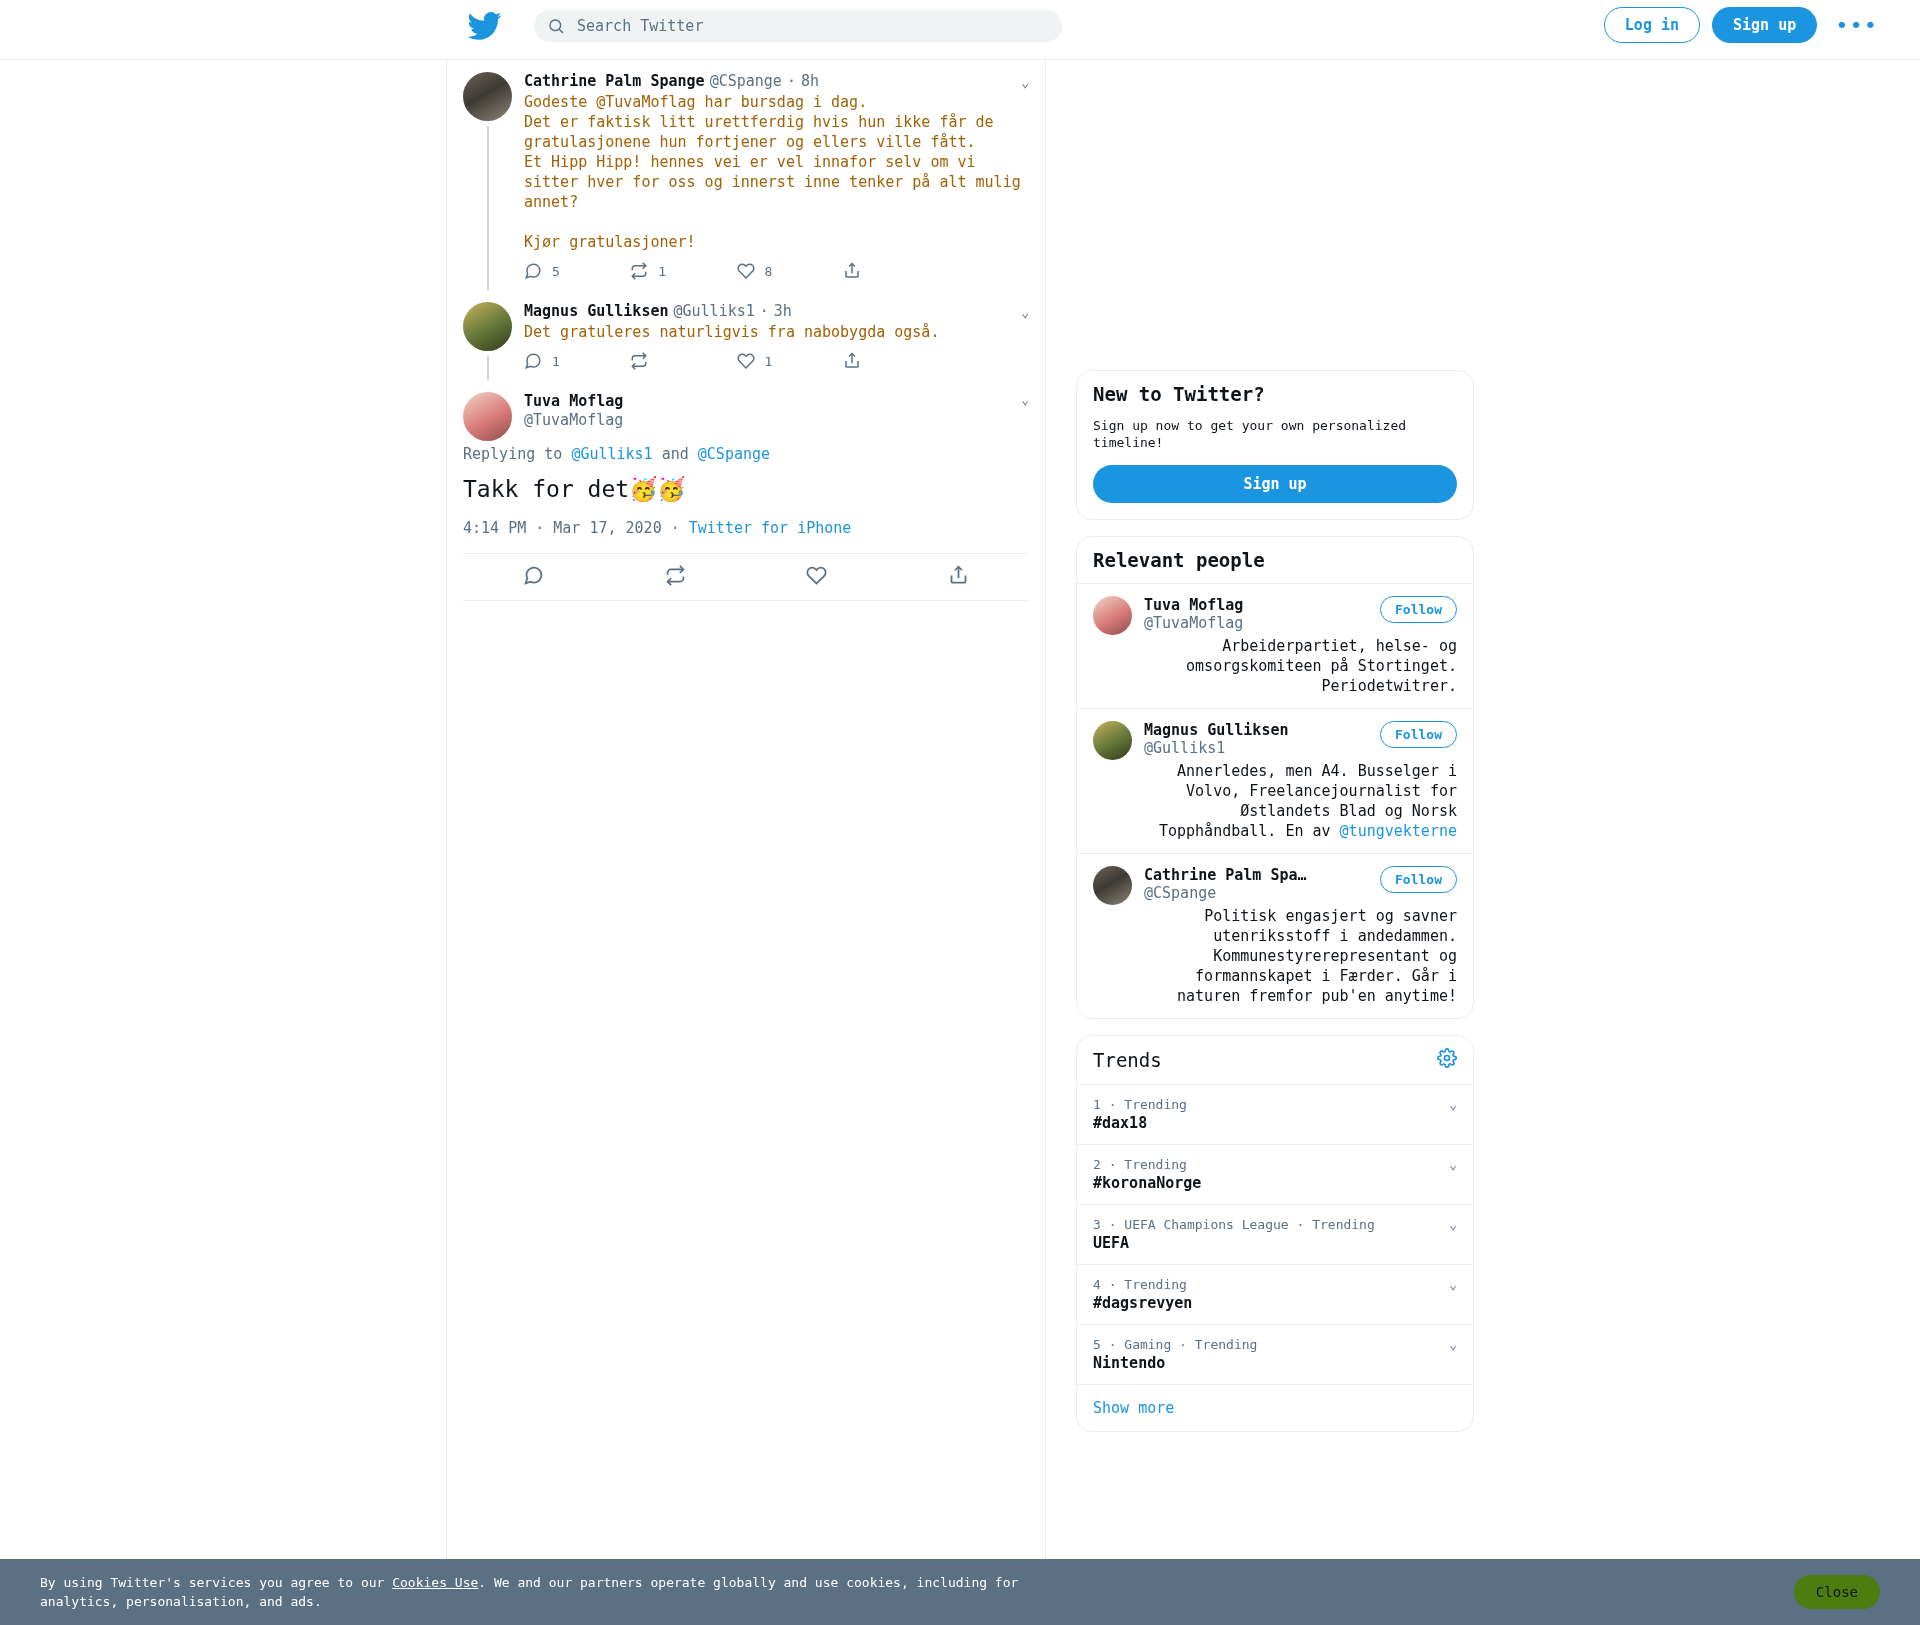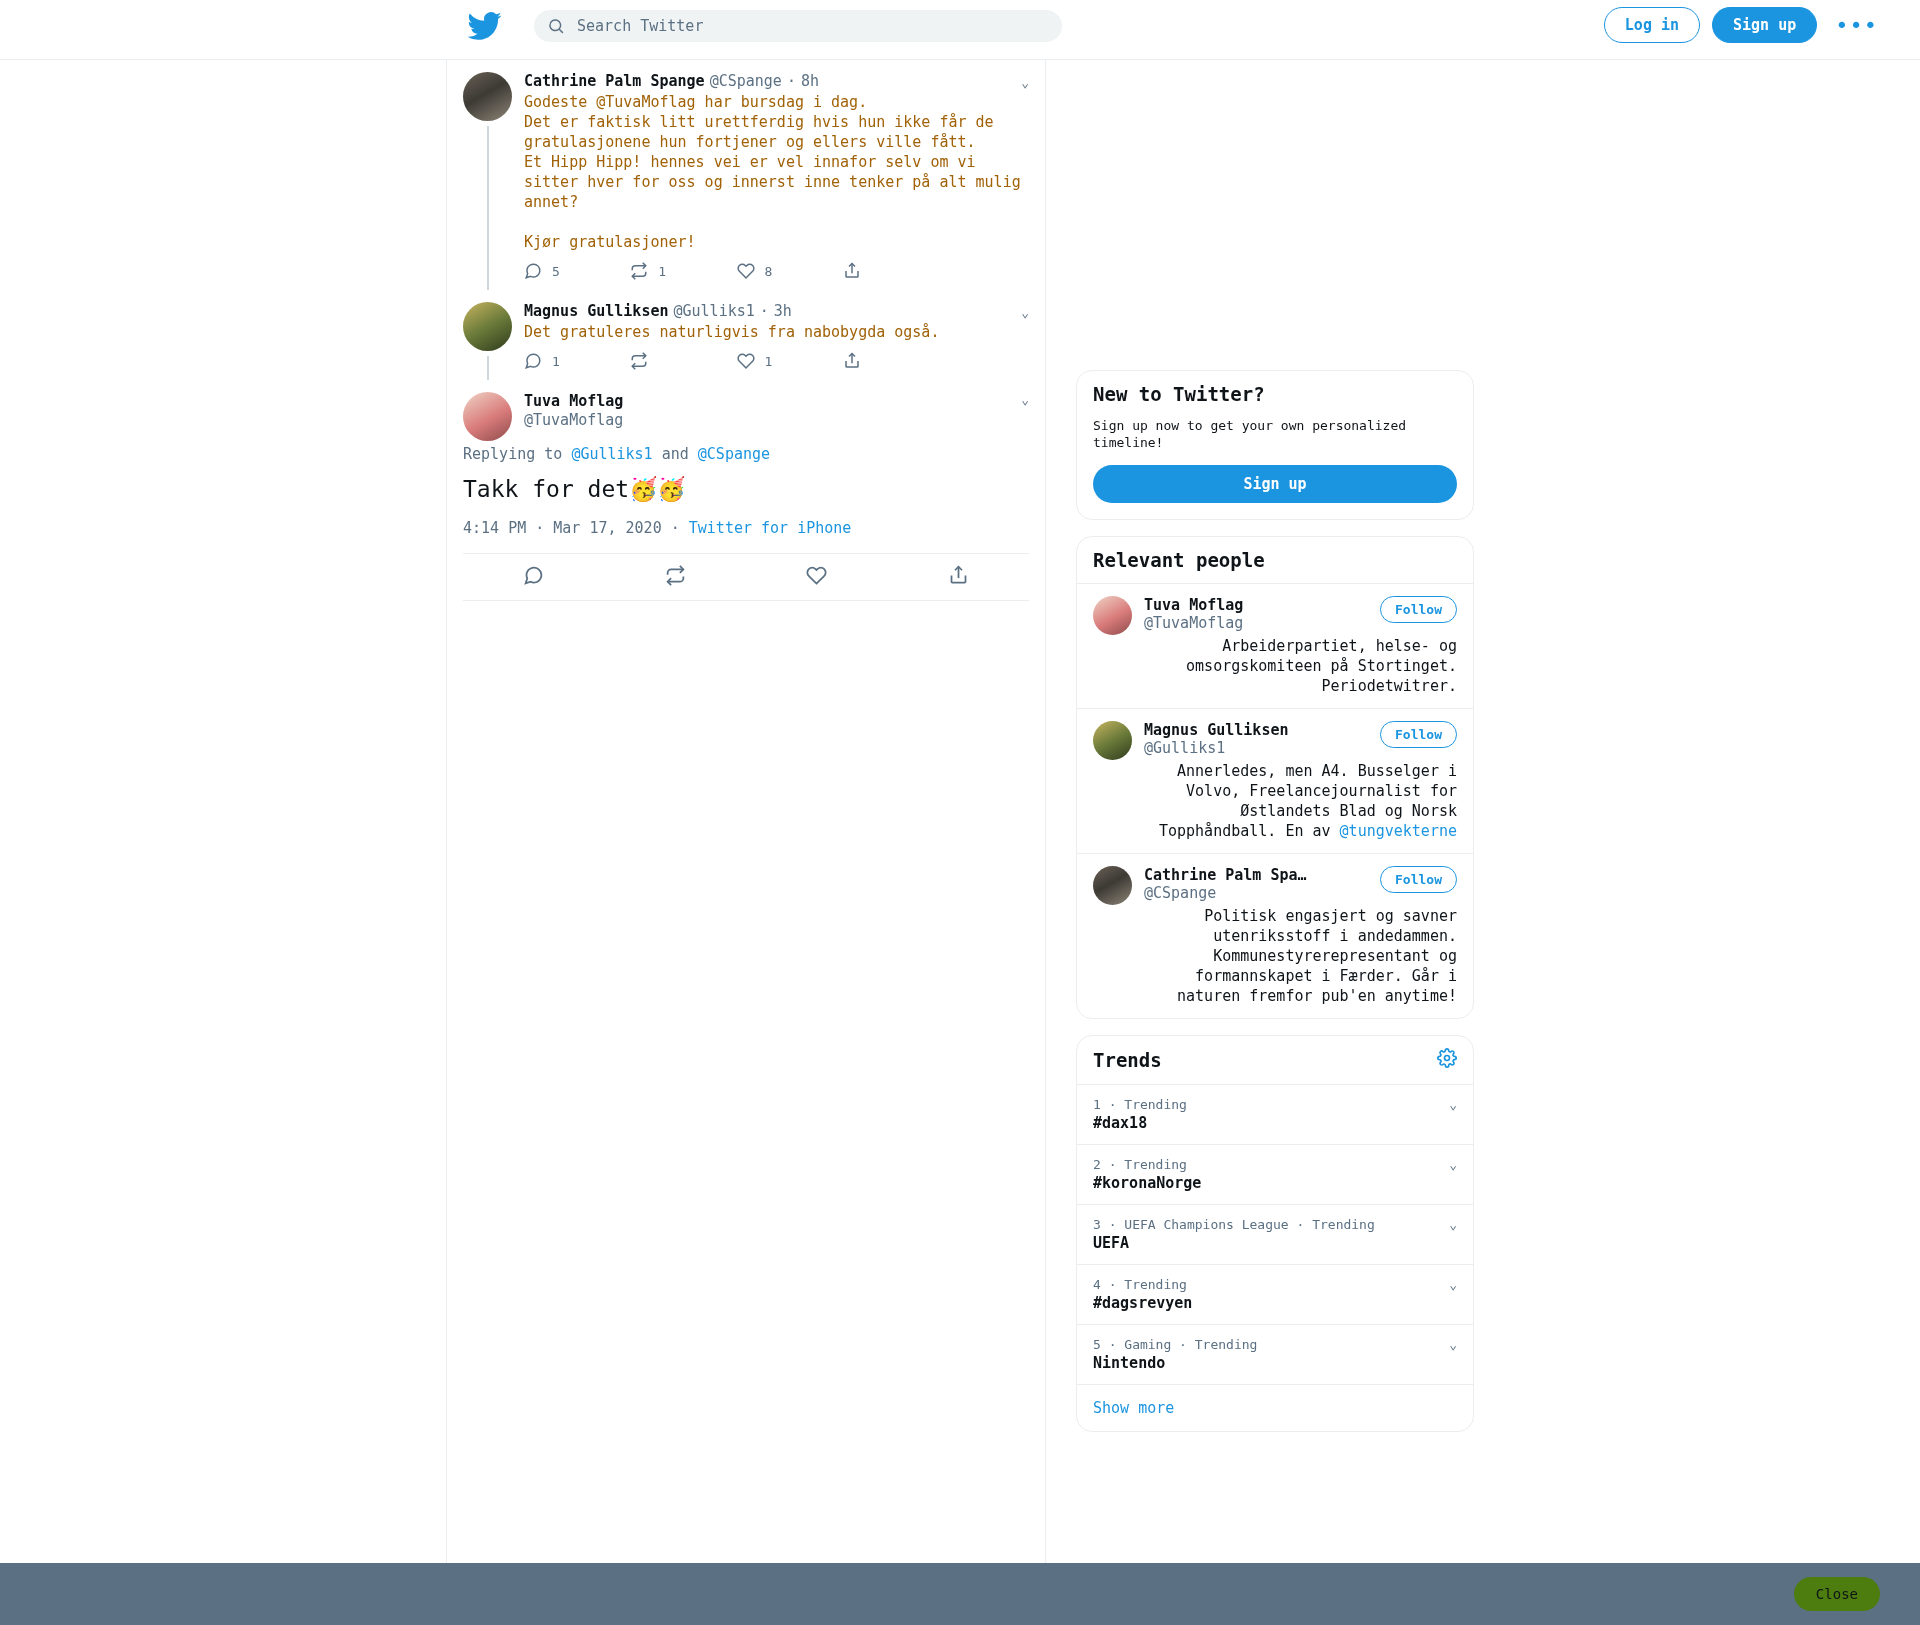--- a/index.html
+++ b/index.html
@@ -400,21 +400,21 @@
             </div>
             <button class="follow-btn">Follow</button>
           </div>
           <div class="p-bio">Politisk engasjert og savner utenriksstoff i andedammen. Kommunestyrerepresentant og formannskapet i Færder. Går i naturen fremfor pub'en anytime!</div>
         </div>
       </div>
     </div>
 
     <div class="card">
       <div class="trend-head">
-        <span style="font-size:19px;font-weight:bold">Trends</span>
+        <span style="font-size:19px;font-weight:normal">Trends</span>
         <span class="gear">
           <svg width="20" height="20" viewBox="0 0 24 24" fill="none" stroke="currentColor" stroke-width="2">
               <circle cx="12" cy="12" r="3"></circle>
               <path d="M19.4 15a1.65 1.65 0 0 0 .33 1.82l.06.06a2 2 0 1 1-2.83 2.83l-.06-.06a1.65 1.65 0 0 0-1.82-.33 1.65 1.65 0 0 0-1 1.51V21a2 2 0 1 1-4 0v-.09A1.65 1.65 0 0 0 9 19.4a1.65 1.65 0 0 0-1.82.33l-.06.06a2 2 0 1 1-2.83-2.83l.06-.06a1.65 1.65 0 0 0 .33-1.82 1.65 1.65 0 0 0-1.51-1H3a2 2 0 1 1 0-4h.09A1.65 1.65 0 0 0 4.6 9a1.65 1.65 0 0 0-.33-1.82l-.06-.06a2 2 0 1 1 2.83-2.83l.06.06A1.65 1.65 0 0 0 9 4.6a1.65 1.65 0 0 0 1-1.51V3a2 2 0 1 1 4 0v.09a1.65 1.65 0 0 0 1 1.51 1.65 1.65 0 0 0 1.82-.33l.06-.06a2 2 0 1 1 2.83 2.83l-.06.06a1.65 1.65 0 0 0-.33 1.82V9a1.65 1.65 0 0 0 1.51 1H21a2 2 0 1 1 0 4h-.09a1.65 1.65 0 0 0-1.51 1z"></path>
             </svg>
         </span>
       </div>
 
       <div class="trend">
         <div>
@@ -452,14 +452,17 @@
         <span class="trend-caret">⌄</span>
       </div>
 
       <div class="showmore">Show more</div>
     </div>
 
   </div>
 </div>
 
 <div class="cookiebar">
+  <div style="max-width:1000px">
+    <span>By using Twitter's services you agree to our </span><a href="#">Cookies Use</a><span>. We and our partners operate globally and use cookies, including for analytics, personalisation, and ads.</span>
+  </div>
   <button class="close-btn">Close</button>
 </div>
 
 </body></html>

